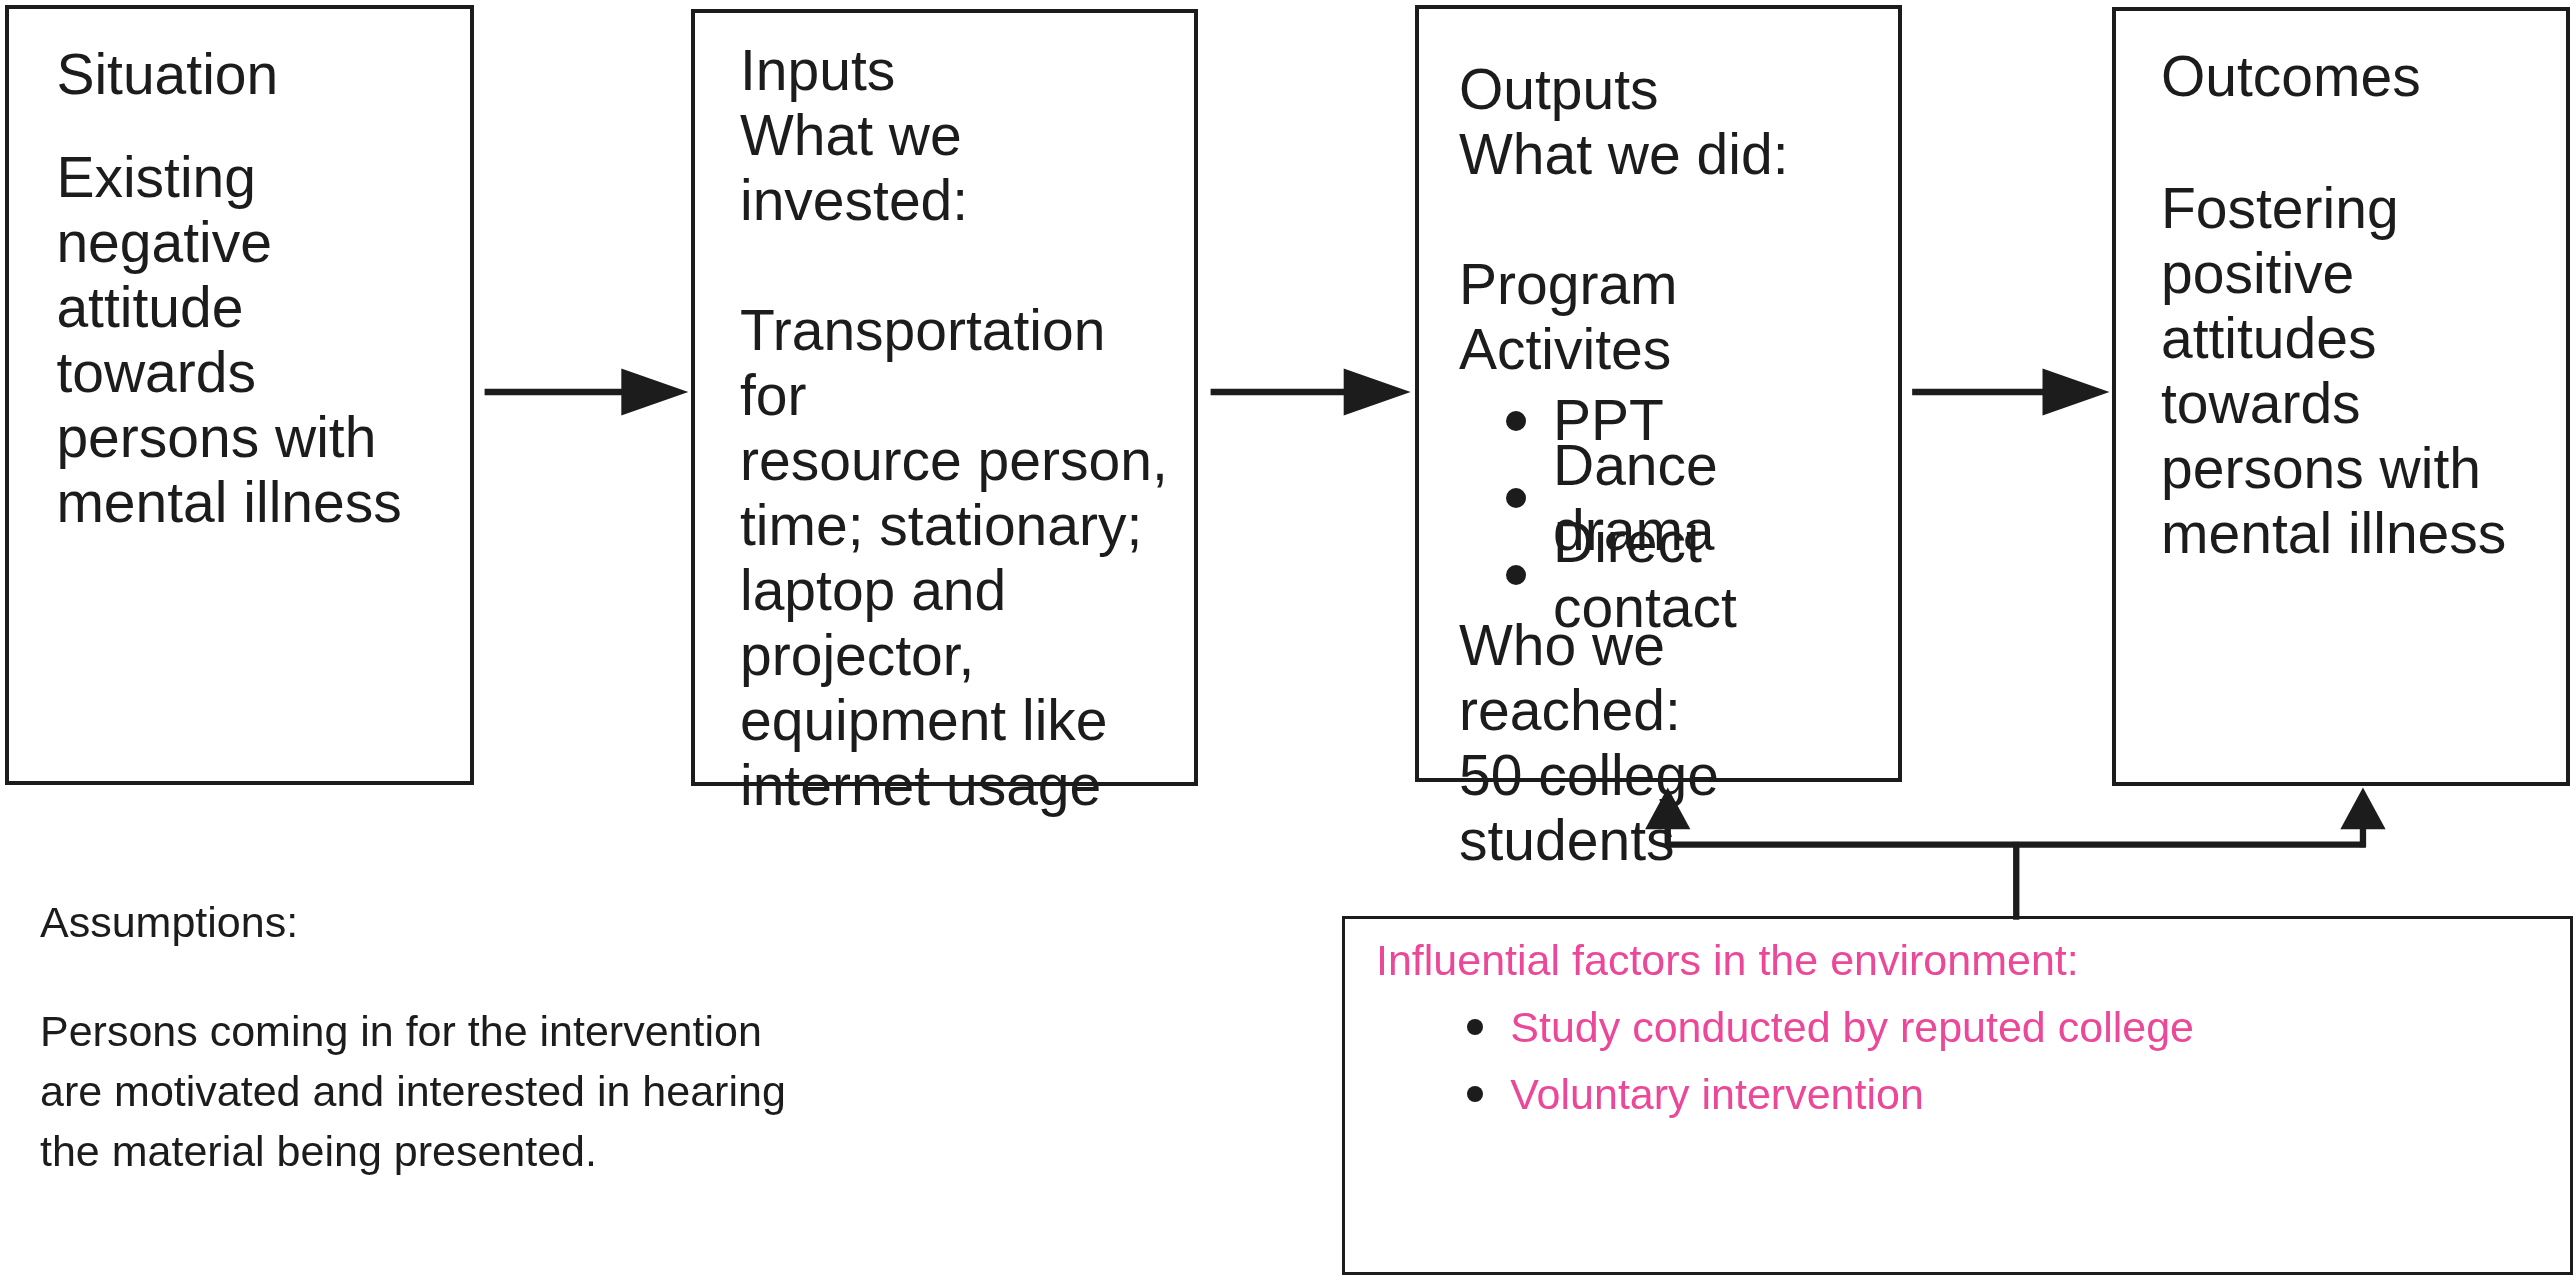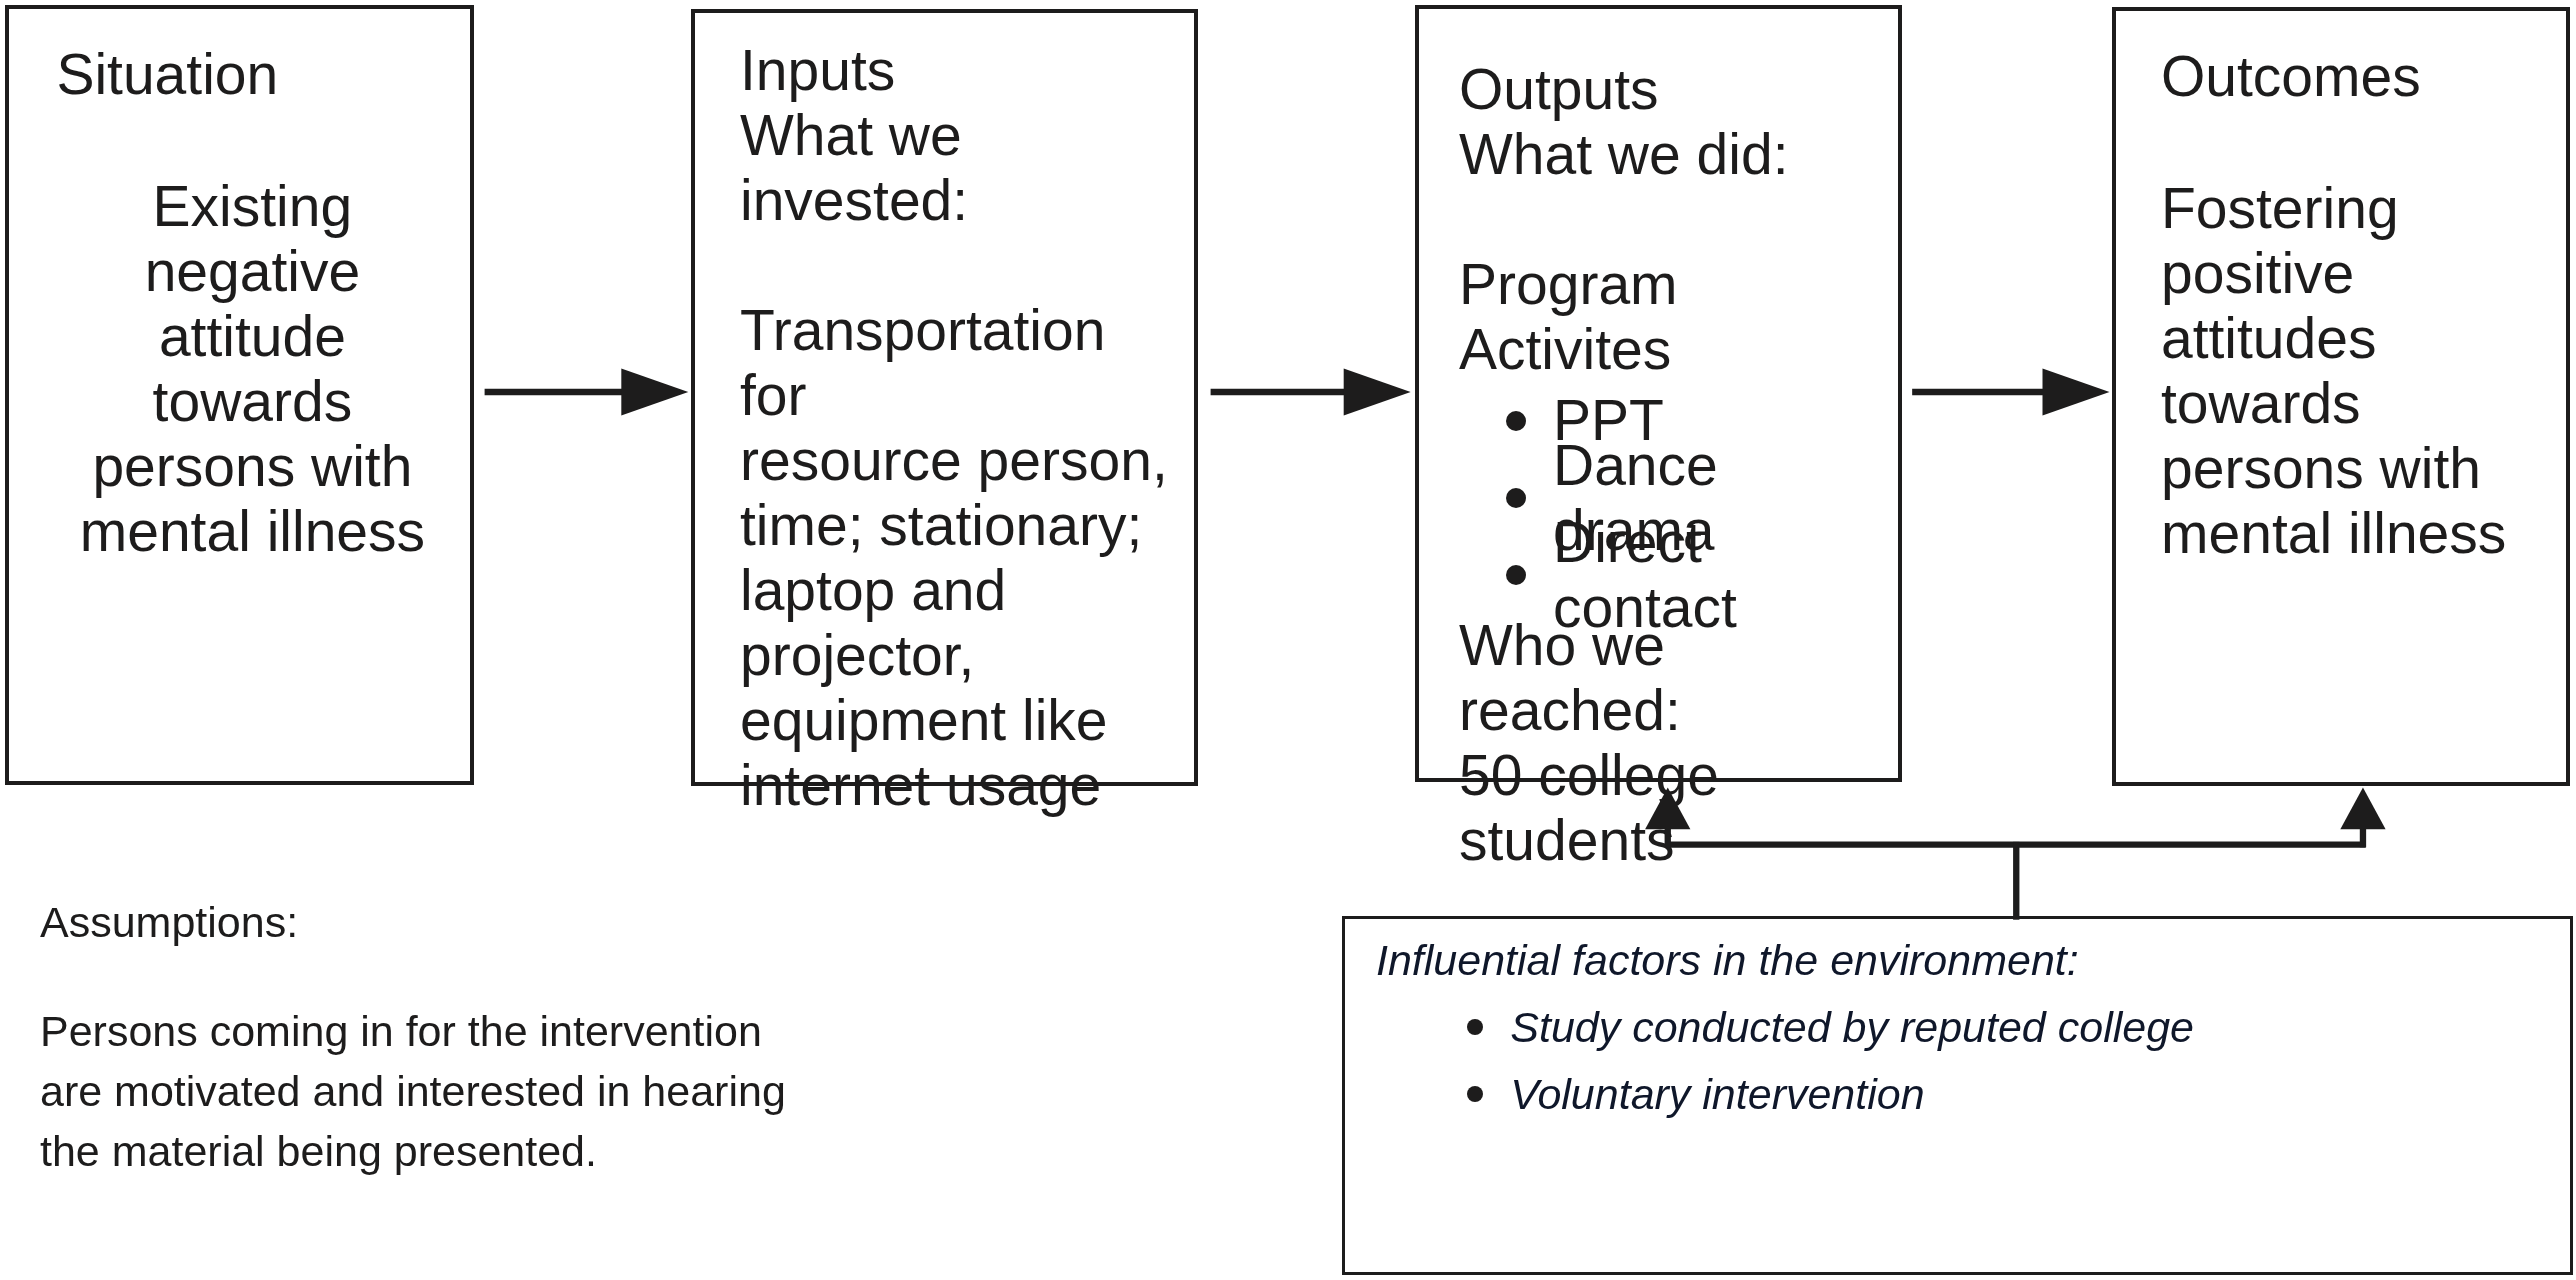--- a/index.html
+++ b/index.html
@@ -10,31 +10,31 @@
   }
   .box{
     position:absolute;border:4.5px solid #1d1c1c;background:#ffffff;
     box-sizing:border-box;font-size:57px;line-height:65px;
   }
   #box-situation{left:5.4px;top:5.4px;width:469px;height:780px;padding:33px 22px 0 47px;}
   #box-inputs{left:691px;top:9px;width:507px;height:777px;padding:25px 14.5px 0 45px;}
   #box-outputs{left:1415px;top:5.4px;width:487px;height:777px;padding:48px 11px 0 40px;}
   #box-outcomes{left:2112px;top:7.2px;width:458px;height:779px;padding:33px 18px 0 45px;}
   .sp{height:65px;}
-  .para-gap-48{margin-top:67px;text-align:center;}
+  .para-gap-48{margin-top:38px;}
   .para-gap-52{margin-top:67px;}
   .b3item{display:flex;align-items:center;height:77px;padding-left:47px;}
   .b3dot{flex:none;width:20px;height:20px;border-radius:50%;background:#1d1c1c;margin-right:27px;}
   .bottom-text{position:absolute;font-size:43px;line-height:60px;color:#1d1c1c;}
   #assumptions{left:40px;top:892px;}
   #assumptions .para{margin-top:49px;}
   #box-influential{
     position:absolute;left:1342px;top:916px;width:1231px;height:359px;
     border:3.6px solid #1d1c1c;box-sizing:border-box;background:#ffffff;
-    font-size:43px;line-height:56px;padding:12.7px 14.5px 0 31px;color:#0f172a;font-style:italic;
+    font-size:43px;line-height:56px;padding:12.7px 14.5px 0 31px;color:#ec4899;
   }
   .inf-list{margin-top:11px;}
   .inf-item{display:flex;margin:11px 0 11px 91px;}
   .inf-dot{flex:none;width:16.3px;height:16.3px;border-radius:50%;background:#1d1c1c;margin-top:20px;margin-right:27px;}
   .inf-line2{padding-left:12.7px;}
   #arrow-layer{position:absolute;left:0;top:0;width:2576px;height:1280px;pointer-events:none;}
   #arrow-layer line{stroke:#1d1c1c;stroke-width:7;}
   #arrow-layer polygon{fill:#1d1c1c;}
 </style>
 </head>

